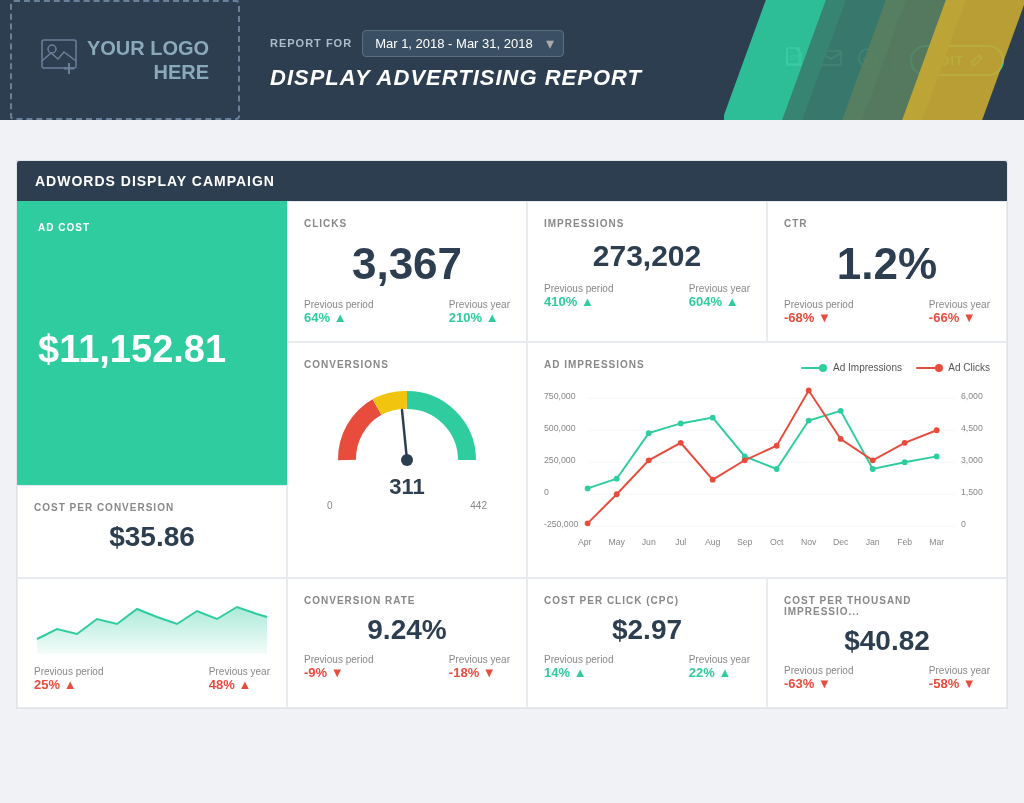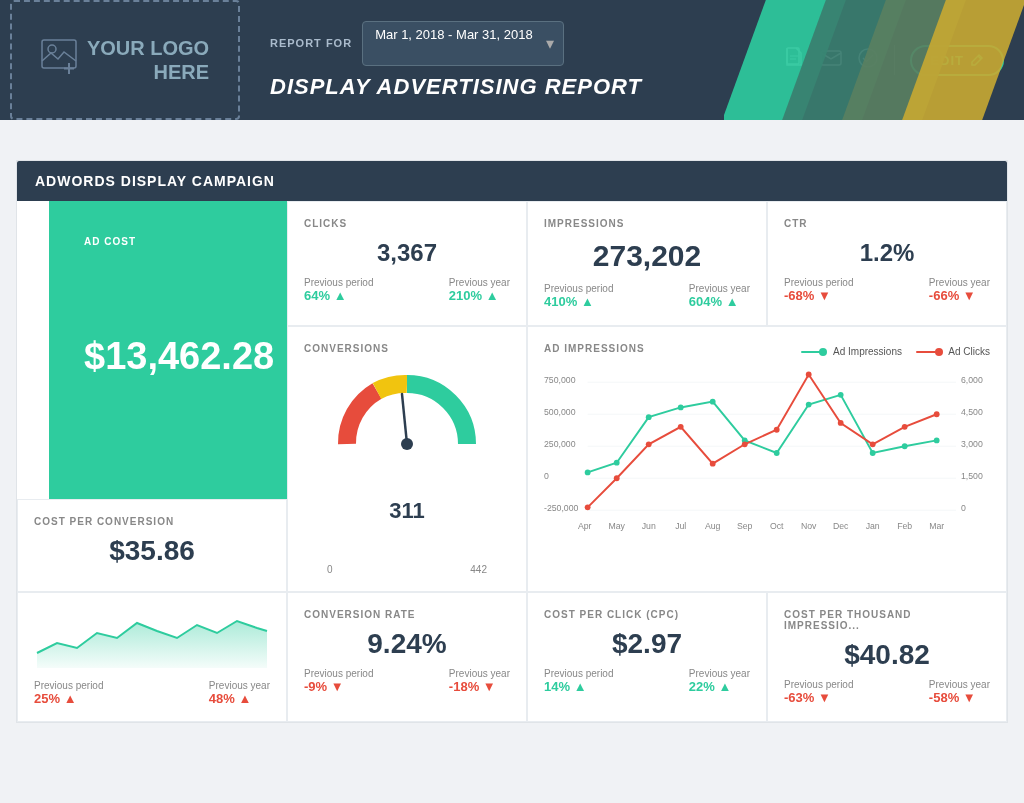--- a/index.html
+++ b/index.html
@@ -6,21 +6,21 @@
     body { font-family: 'Arial', sans-serif; background: #f0f2f5; color: #333; }
 
     
     .header { background: #2d3e50; display: flex; align-items: center; height: 120px; position: relative; overflow: hidden; }
     .logo-area { width: 230px; min-width: 230px; height: 100%; display: flex; align-items: center; justify-content: center; border: 2px dashed #6a8099; margin: 10px; border-radius: 4px; text-align: right; }
     .logo-icon { color: #6a8099; font-size: 28px; margin-right: 10px; }
     .logo-text { color: #8aaabb; font-size: 20px; font-weight: bold; line-height: 1.2; }
     .header-middle { flex: 1; padding: 0 20px; }
     .report-for-row { display: flex; align-items: center; gap: 10px; margin-bottom: 8px; }
     .report-for-label { color: #aabbcc; font-size: 11px; font-weight: bold; letter-spacing: 1px; }
-    .date-select { background: #3a4f63; border: 1px solid #5a7080; color: #fff; font-size: 13px; padding: 5px 30px 23px 12px; border-radius: 4px; appearance: none; cursor: pointer; }
+    .date-select { background: #3a4f63; border: 1px solid #5a7080; color: #fff; font-size: 13px; padding: 5px 30px 5px 12px; border-radius: 4px; appearance: none; cursor: pointer; }
     .date-select-wrapper { position: relative; }
     .date-select-wrapper::after { content: '▾'; position: absolute; right: 10px; top: 50%; transform: translateY(-50%); color: #aaa; pointer-events: none; }
     .report-title { color: #fff; font-size: 22px; font-weight: bold; letter-spacing: 1px; padding-left: 0; font-style: italic; }
     .header-icons { display: flex; align-items: center; gap: 15px; padding: 0 20px; }
     .header-icon-btn { color: #aabbcc; font-size: 18px; cursor: pointer; background: none; border: none; }
     .header-divider { width: 1px; height: 30px; background: #4a6070; }
     .edit-btn { border: 2px solid #2ecc9e; color: #2ecc9e; background: none; border-radius: 20px; padding: 6px 18px; font-size: 13px; font-weight: bold; cursor: pointer; display: flex; align-items: center; gap: 6px; letter-spacing: 1px; }
     
     .header-bands { position: absolute; right: 0; top: 0; width: 300px; height: 120px; overflow: hidden; }
     .band { position: absolute; height: 200px; width: 80px; transform: skewX(-20deg); top: -40px; }
@@ -28,42 +28,42 @@
     .band-2 { background: #3a7d6e; right: 140px; opacity: 0.9; }
     .band-3 { background: #5a8060; right: 80px; opacity: 0.9; }
     .band-4 { background: #c8a832; right: 20px; opacity: 0.9; }
 
     
     .main { padding: 20px 16px; }
 
     
     .section-header { background: #2d3e50; color: #fff; padding: 12px 18px; font-size: 14px; font-weight: bold; letter-spacing: 1px; margin-bottom: 0; border-radius: 2px 2px 0 0; }
     .metric-label { font-size: 10px; font-weight: bold; color: #888; letter-spacing: 1px; margin-bottom: 6px; }
-    .metric-value-large { font-size: 24px; font-weight: bold; color: #2d3e50; text-align: center; margin: 10px 0; }
+    .metric-value-large { font-size: 44px; font-weight: bold; color: #2d3e50; text-align: center; margin: 10px 0; }
     .metric-value-medium { font-size: 28px; font-weight: bold; color: #2d3e50; text-align: center; margin: 8px 0; }
     .prev-row { display: flex; justify-content: space-between; align-items: center; margin-top: 8px; }
     .prev-label { font-size: 10px; color: #888; }
     .prev-value { font-size: 13px; font-weight: bold; }
     .prev-value.up-green { color: #2ecc9e; }
     .prev-value.up-red { color: #e74c3c; }
     .prev-value.down-red { color: #e74c3c; }
     .ad-cost-label { font-size: 10px; font-weight: bold; color: #fff; letter-spacing: 1px; margin-bottom: auto; }
 
     
-    .gauge-container { display: flex; flex-direction: column; align-items: center; margin-top: 10px; gap: 40px; }
+    .gauge-container { display: flex; flex-direction: column; align-items: center; margin-top: 10px; }
     .gauge-value { font-size: 22px; font-weight: bold; color: #2d3e50; margin-top: 4px; }
     .gauge-range { display: flex; justify-content: space-between; width: 160px; font-size: 10px; color: #888; }
 
     
     .section-wrapper { background: #fff; border: 1px solid #e0e4e8; margin-top: 20px; }
 
     .full-grid { display: grid; grid-template-columns: 270px 1fr 1fr 1fr; grid-template-rows: auto auto auto; gap: 0; }
 
     .cell { border: 1px solid #e8ecf0; padding: 16px; background: #fff; }
-    .cell-ad-cost { background: #2ecc9e; grid-column: 1; grid-row: 1 / 3; padding: 34px; display: flex; flex-direction: column; border: 1px solid #2ecc9e; margin-left: 32px; }
+    .cell-ad-cost { background: #2ecc9e; grid-column: 1; grid-row: 1 / 3; padding: 20px; display: flex; flex-direction: column; border: 1px solid #2ecc9e; }
     .cell-clicks { grid-column: 2; grid-row: 1; }
     .cell-impressions { grid-column: 3; grid-row: 1; }
     .cell-ctr { grid-column: 4; grid-row: 1; }
   </style>
 </head>
 <body>
 
 <div class="header">
   <div class="logo-area">
     <span class="logo-icon">
@@ -134,21 +134,21 @@
 
   <div class="section-wrapper">
 
     <div class="section-header">ADWORDS DISPLAY CAMPAIGN</div>
 
     <div class="full-grid">
 
       <div class="cell cell-ad-cost">
         <div class="ad-cost-label">AD COST</div>
         <div style="flex:1;display:flex;align-items:center;">
-          <div style="color:#fff;font-size:38px;font-weight:bold;line-height:1;">$13,462.28</div>
+          <div style="color:#fff;font-size:38px;font-weight:bold;line-height:1;">$11,152.81</div>
         </div>
       </div>
 
       <div class="cell cell-clicks">
         <div class="metric-label">CLICKS</div>
         <div class="metric-value-large">3,367</div>
         <div class="prev-row">
           <div>
             <div class="prev-label">Previous period</div>
             <div class="prev-value up-green">

